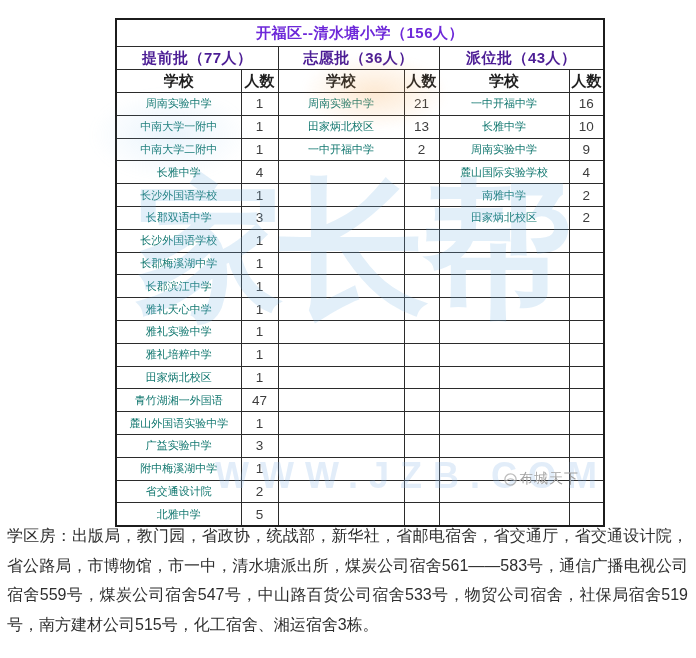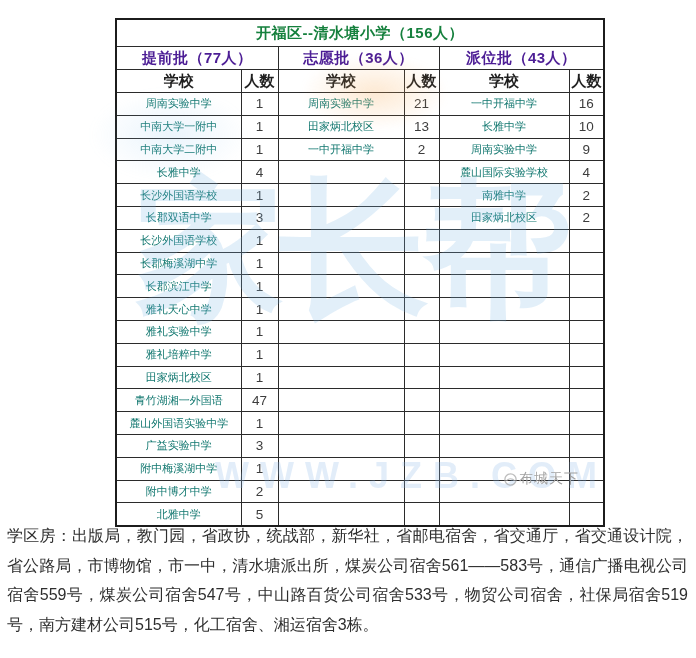--- a/index.html
+++ b/index.html
@@ -11,21 +11,21 @@
   .table-wrap{position:absolute;left:115px;top:18px;z-index:1;}
   table.admission{
     border-collapse:collapse;table-layout:fixed;width:488px;
     border:2px solid #1c1c1c;background:#fff;
   }
   table.admission td{
     border:1px solid #2b2b2b;text-align:center;vertical-align:middle;
     padding:0 2px;overflow:hidden;white-space:nowrap;
   }
   td.title-cell{
-    height:26px;color:#15803d;font-weight:bold;font-size:15px;letter-spacing:.5px;
+    height:26px;color:#6d28d9;font-weight:bold;font-size:15px;letter-spacing:.5px;
   }
   td.batch-cell{
     height:22px;color:#4c1d95;font-weight:bold;font-size:15px;letter-spacing:.5px;
   }
   td.colhead-cell{
     height:22px;color:#1f1f1f;font-weight:bold;font-size:15px;
   }
   td.school{height:21.8px;font-size:11px;color:#0f766e;}
   td.count{height:21.8px;font-size:13.5px;color:#3d3d3d;}
   
@@ -223,21 +223,21 @@
         </tr>
         <tr>
           <td class="school">附中梅溪湖中学</td>
           <td class="count">1</td>
           <td class="school"></td>
           <td class="count"></td>
           <td class="school"></td>
           <td class="count"></td>
         </tr>
         <tr>
-          <td class="school">附中博才中学</td>
+          <td class="school">省交通设计院</td>
           <td class="count">2</td>
           <td class="school"></td>
           <td class="count"></td>
           <td class="school"></td>
           <td class="count"></td>
         </tr>
         <tr>
           <td class="school">北雅中学</td>
           <td class="count">5</td>
           <td class="school"></td>

